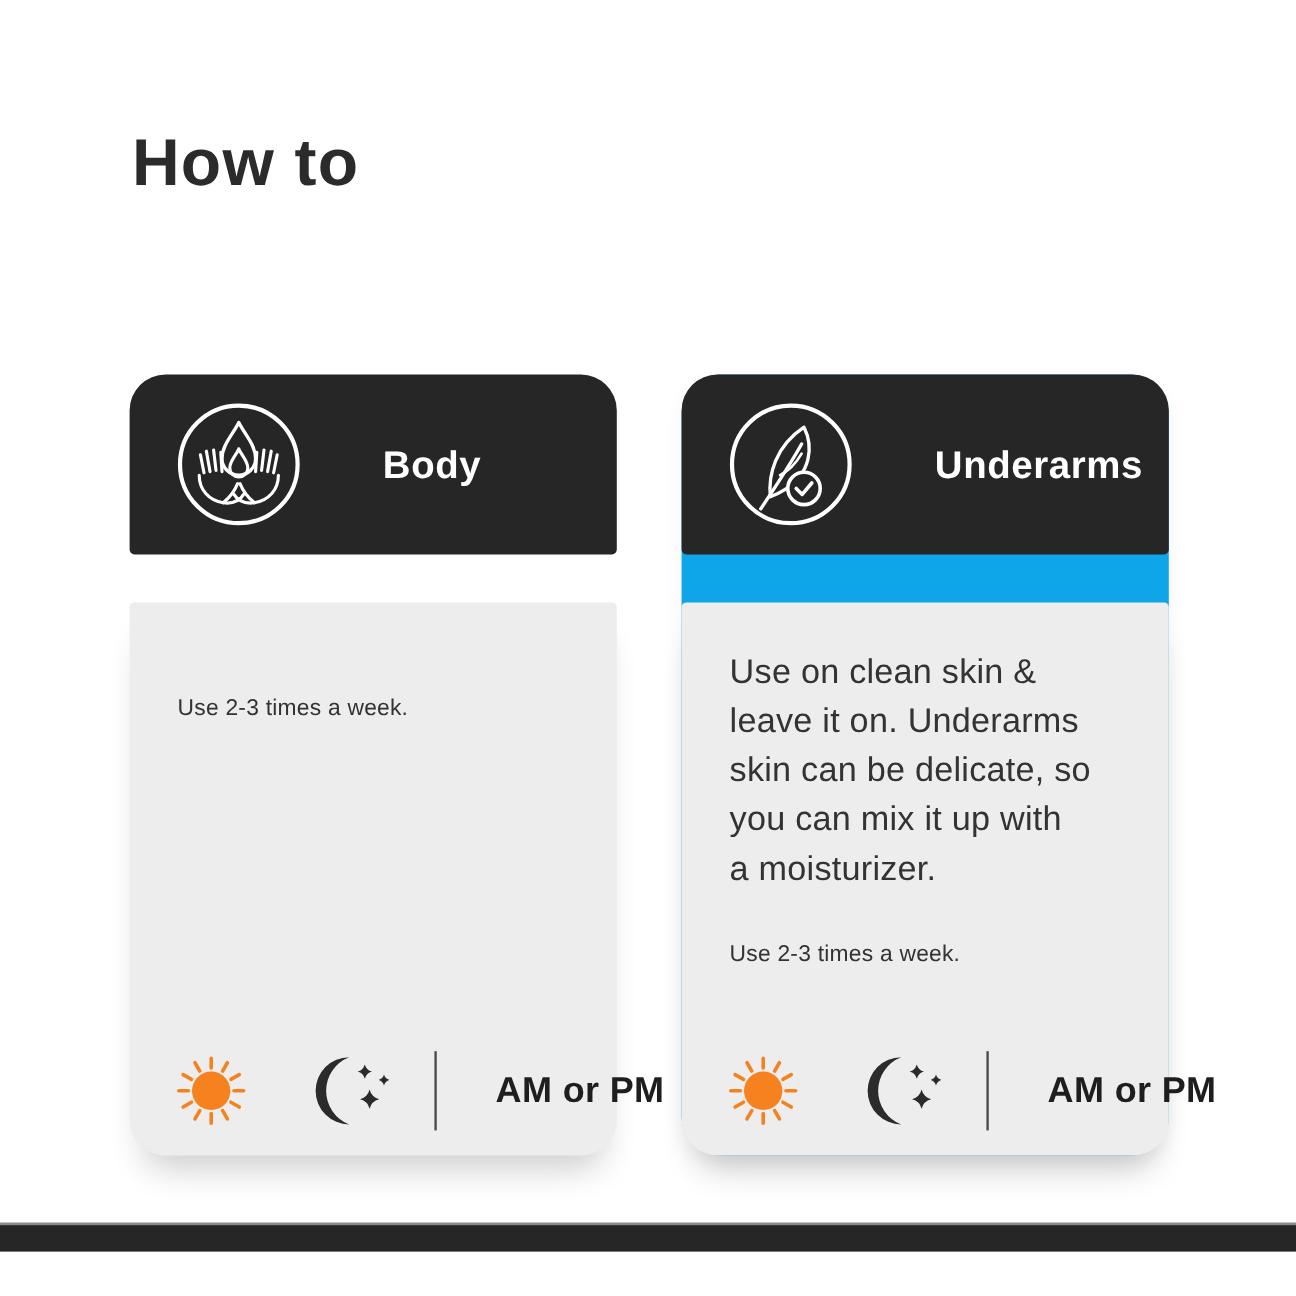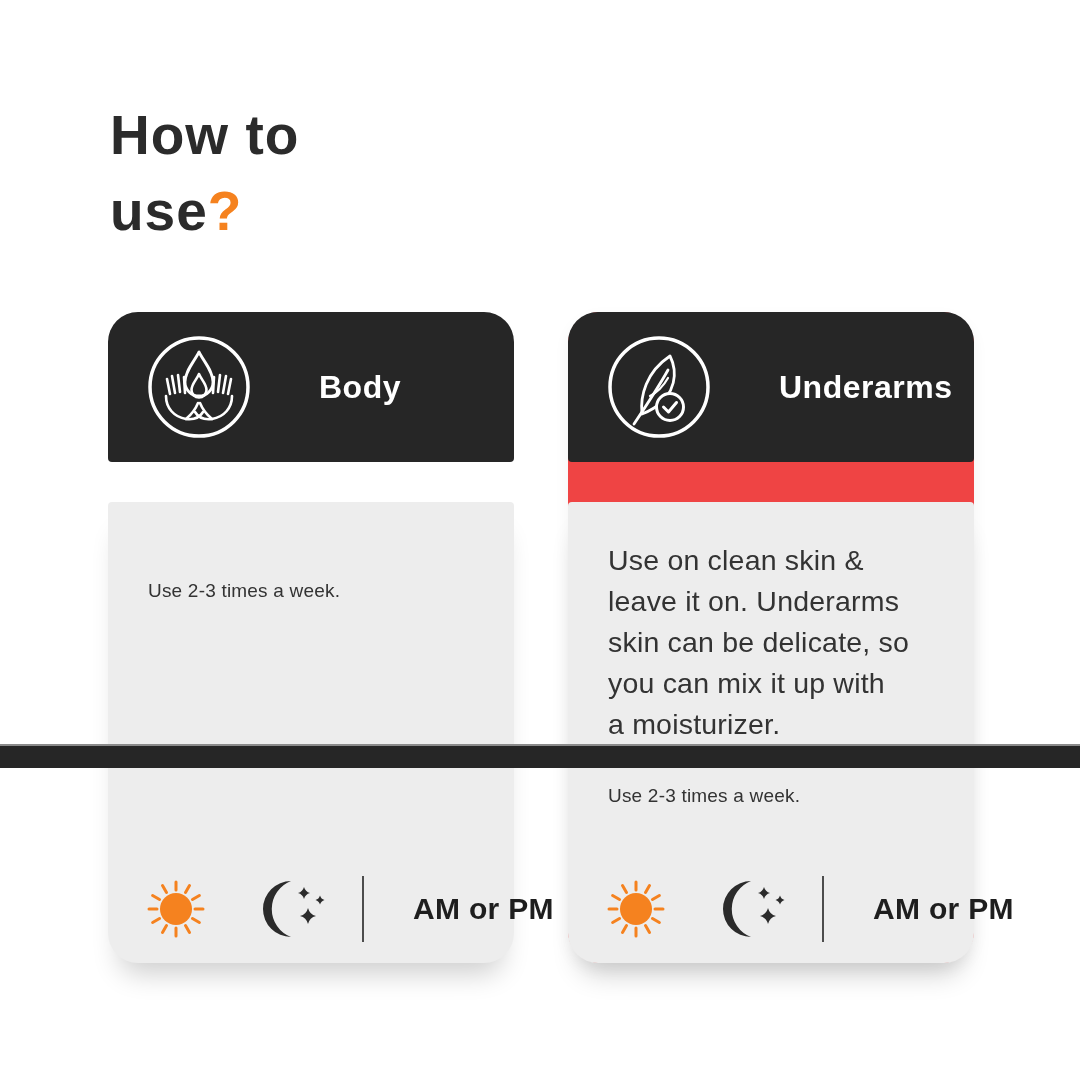--- a/index.html
+++ b/index.html
@@ -2,35 +2,35 @@
 <html><head>
 <meta charset="utf-8">
 <style>
   html,body{margin:0;padding:0;}
   body{
     width:1080px;height:1080px;
     background:#ffffff;
     font-family:"Liberation Sans", sans-serif;
     position:relative;overflow:hidden;
   }
-  .canvas{position:absolute;inset:0;width:1080px;height:768px;background:#ffffff;}
+  .canvas{position:absolute;inset:0;width:1080px;height:1043px;background:#ffffff;}
 
   
   .page-title{
     position:absolute;left:110px;top:97px;
     font-size:55px;font-weight:700;color:#2b2b2b;
     line-height:76px;letter-spacing:1px;
   }
   .page-title .q{color:#F5821F;}
 
   
   .card{position:absolute;top:312px;width:406px;}
   .card-left{left:108px;}
   .card-right{
-    left:568px;background:#ef4444;border-radius:32px;
+    left:568px;background:#0ea5e9;border-radius:32px;
     box-shadow:0 6px 16px rgba(0,0,0,0.05);
   }
   .card-header{
     height:150px;background:#262626;
     border-radius:30px 30px 4px 4px;
     display:flex;align-items:center;padding-left:38px;
     box-sizing:border-box;
     gap:40px;
   }
   .icon-circle{width:106px;height:106px;flex:0 0 auto;display:block;}
@@ -75,21 +75,20 @@
     background:#262626;border-top:2px solid #8a8a8a;box-sizing:border-box;
   }
 </style>
 </head>
 <body>
 
 <div class="canvas">
 
   <header class="page-title">
     <div>How to</div>
-    <div><span>use</span><span class="q">?</span></div>
   </header>
 
   <section class="card card-left">
     <div class="card-header">
       <svg class="icon-circle" viewBox="0 0 106 106">
         <circle cx="53" cy="53" r="49" fill="none" stroke="#ffffff" stroke-width="3.5"></circle>
 
         <path d="M53 18 C48 28 39 37 39 48 A14 14 0 0 0 67 48 C67 37 58 28 53 18 Z" fill="none" stroke="#ffffff" stroke-width="2.8" stroke-linejoin="round"></path>
 
         <path d="M53 40 C50.5 46 45.5 50 45.5 56 A7.5 7.5 0 0 0 60.5 56 C60.5 50 55.5 46 53 40 Z" fill="none" stroke="#ffffff" stroke-width="2.6" stroke-linejoin="round"></path>

